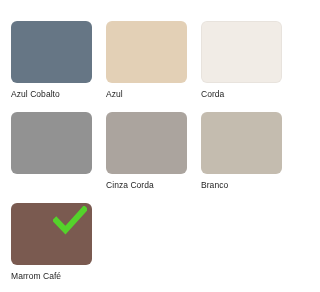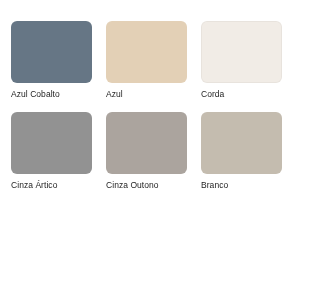--- a/index.html
+++ b/index.html
@@ -74,24 +74,31 @@
       <div class="swatch-cell">
         <div class="swatch-chip" style="background: rgb(227, 208, 182);"></div>
         <span class="swatch-label">Azul</span>
       </div>
       <div class="swatch-cell">
         <div class="swatch-chip is-light" style="background: rgb(241, 236, 230);"></div>
         <span class="swatch-label">Corda</span>
       </div>
       <div class="swatch-cell">
         <div class="swatch-chip" style="background: rgb(146, 146, 146);"></div>
-        <span class="swatch-label">Cinza Ártico</span>
       </div>
       <div class="swatch-cell">
         <div class="swatch-chip" style="background: rgb(171, 164, 158);"></div>
-        <span class="swatch-label">Cinza Outono</span>
+        <span class="swatch-label">Cinza Corda</span>
       </div>
       <div class="swatch-cell">
         <div class="swatch-chip" style="background: rgb(196, 188, 175);"></div>
         <span class="swatch-label">Branco</span>
       </div>
+      <div class="swatch-cell">
+        <div class="swatch-chip" style="background: rgb(122, 90, 80);">
+          <svg class="check-icon" viewBox="0 0 34 30">
+            <path d="M3.2 14.6 L12.4 24.2 L31.2 3.4" fill="none" stroke="#54d22b" stroke-width="6" stroke-linecap="square" stroke-linejoin="miter"></path>
+          </svg>
+        </div>
+        <span class="swatch-label">Marrom Café</span>
+      </div>
     </div>
 </div>
 
 </body></html>

